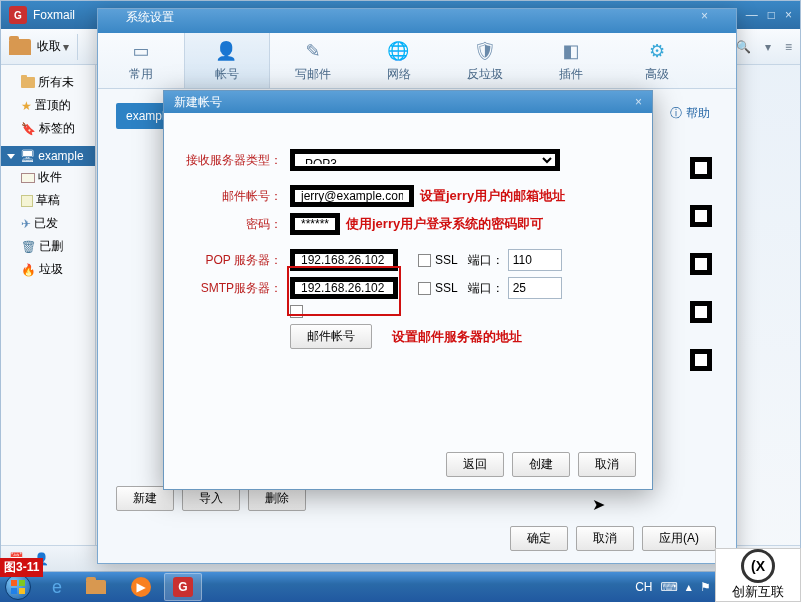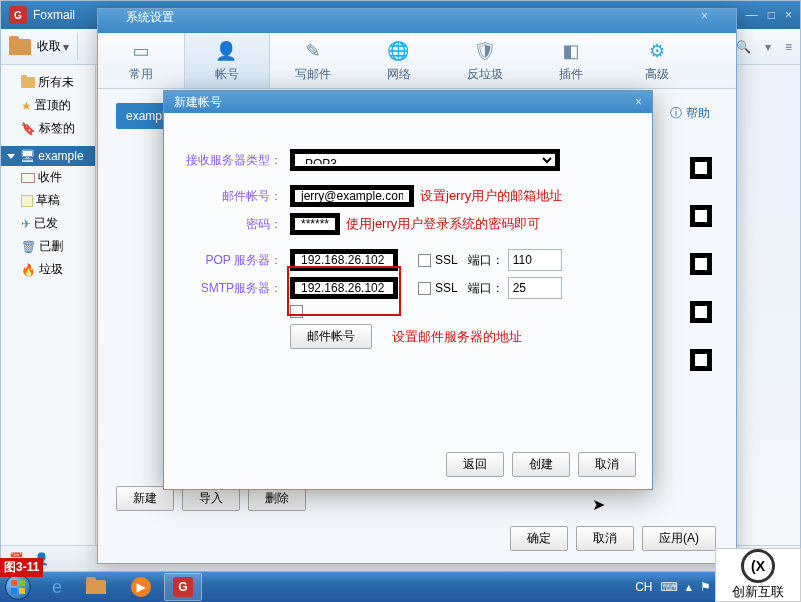--- a/index.html
+++ b/index.html
@@ -46,26 +46,26 @@
 .settings-footer { position:absolute; bottom:12px; right:20px; display:flex; gap:8px; }
 .btn { padding: 3px 16px; background: linear-gradient(#fefefe, #e8e8e8); border: 1px solid #a8a8a8; border-radius: 2px; cursor:pointer;}
 .help-link { position:absolute; right:26px; top:96px; color:#2a6aa8; display:flex; align-items:center; gap:4px;}
 
 
 .new-dlg { position: absolute; left: 163px; top: 90px; width: 490px; height: 400px; background: #fafcfe; border: 1px solid #6a98c0; box-shadow: 0 6px 26px rgba(0,0,0,0.35); z-index: 10; }
 .new-titlebar { height: 22px; background: linear-gradient(#5ca0d8, #3a87c5); color: #fff; display: flex; align-items: center; padding: 0 10px; }
 .new-titlebar .close-x { margin-left:auto; color:#cfe2f2; cursor:pointer;}
 .new-body { padding: 36px 20px 10px 20px; }
 .form-row { display:flex; align-items:center; margin-bottom: 6px; }
-.form-label { width: 106px; text-align: right; color:#8b5cf6; padding-right:8px; }
+.form-label { width: 106px; text-align: right; color:#b91c1c; padding-right:8px; }
 .form-input { height:22px; border:5px solid #000000; padding:2px 6px; background:#fff; }
 .form-input.w270 { width: 270px; }
 .form-input.w108 { width: 108px; }
 .port-input { width:54px; height:22px; border:1px solid #a8b8c8; padding:2px 4px; background:#fff; }
-.red-anno { color:#d01010; font-weight:normal; font-size:13px;}
+.red-anno { color:#d01010; font-weight:bold; font-size:13px;}
 .red-box { border: 2px solid #d01010; position:absolute; pointer-events:none;}
 .checkbox-sq { width:13px; height:13px; border:1px solid #888; background:#fff; display:inline-block; margin-right:4px; }
 .new-footer { position:absolute; bottom:12px; right:16px; display:flex; gap:8px; }
 .cursor-arrow { position:absolute; left: 592px; top: 495px; color:#000; font-size:16px; z-index:20; }
 
 
 .taskbar { position:absolute; bottom:0; left:0; right:0; height:30px; background: linear-gradient(#468fd8, #2a6aa8 40%, #2058a0); display:flex; align-items:center; z-index:50;}
 .start-orb { width:36px; height:30px; display:flex; align-items:center; justify-content:center;}
 .start-orb .orb { width:26px; height:26px; border-radius:50%; background: radial-gradient(circle at 30% 30%, #7cc6f8, #1a5aa0); border:1px solid #0a3a70; display:flex; align-items:center; justify-content:center;}
 .task-item { width:38px; height:28px; display:flex; align-items:center; justify-content:center; margin:0 2px;}

